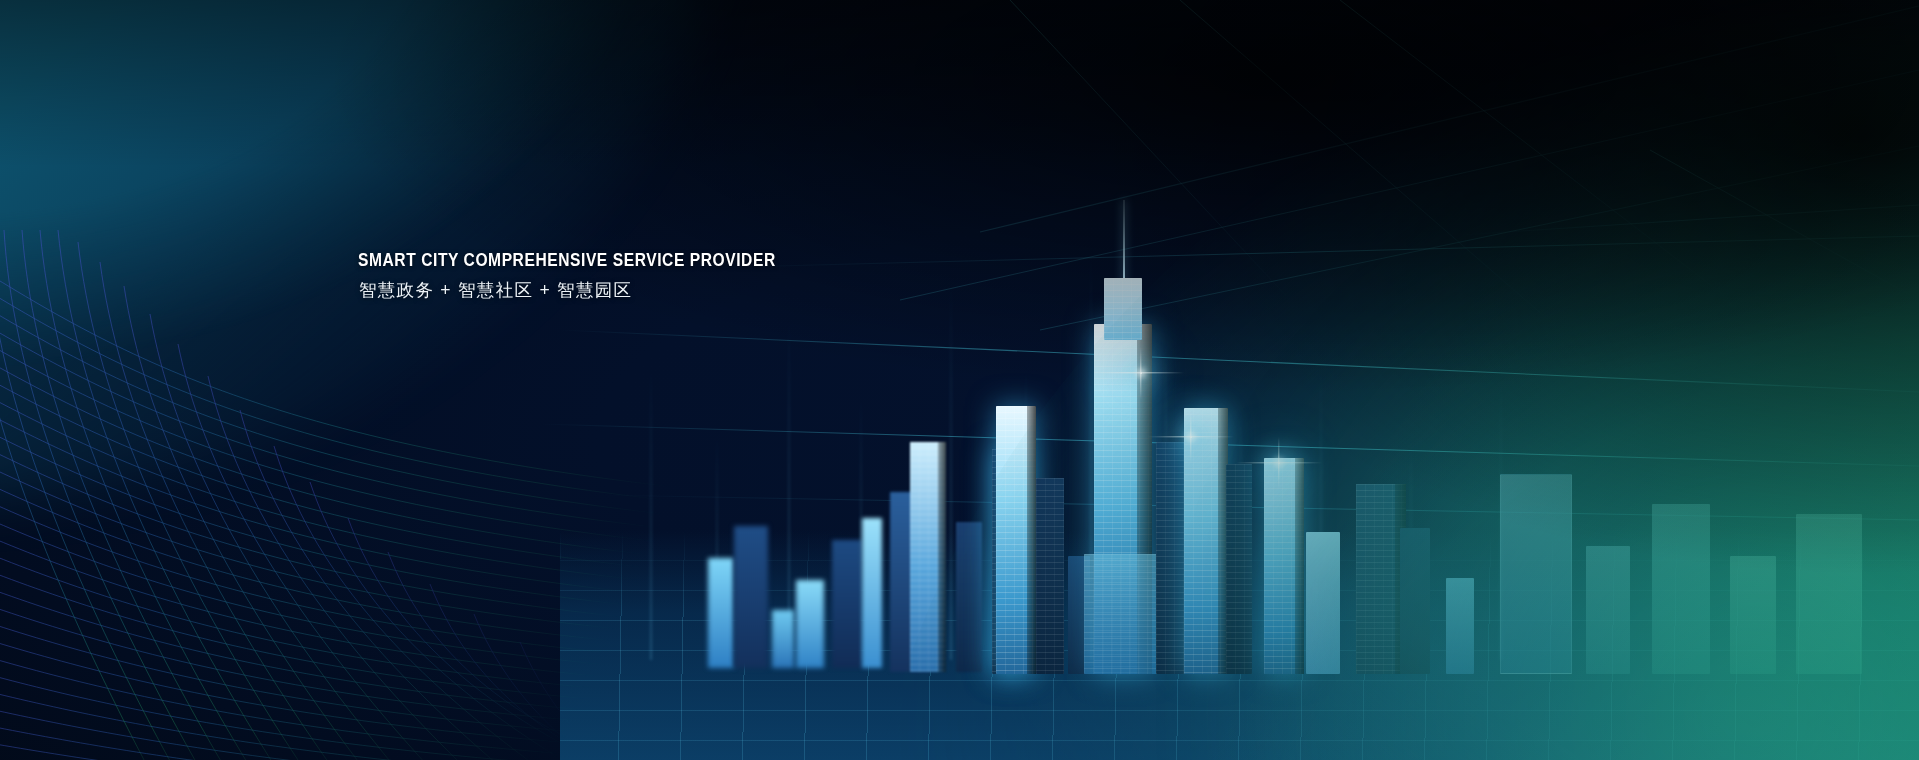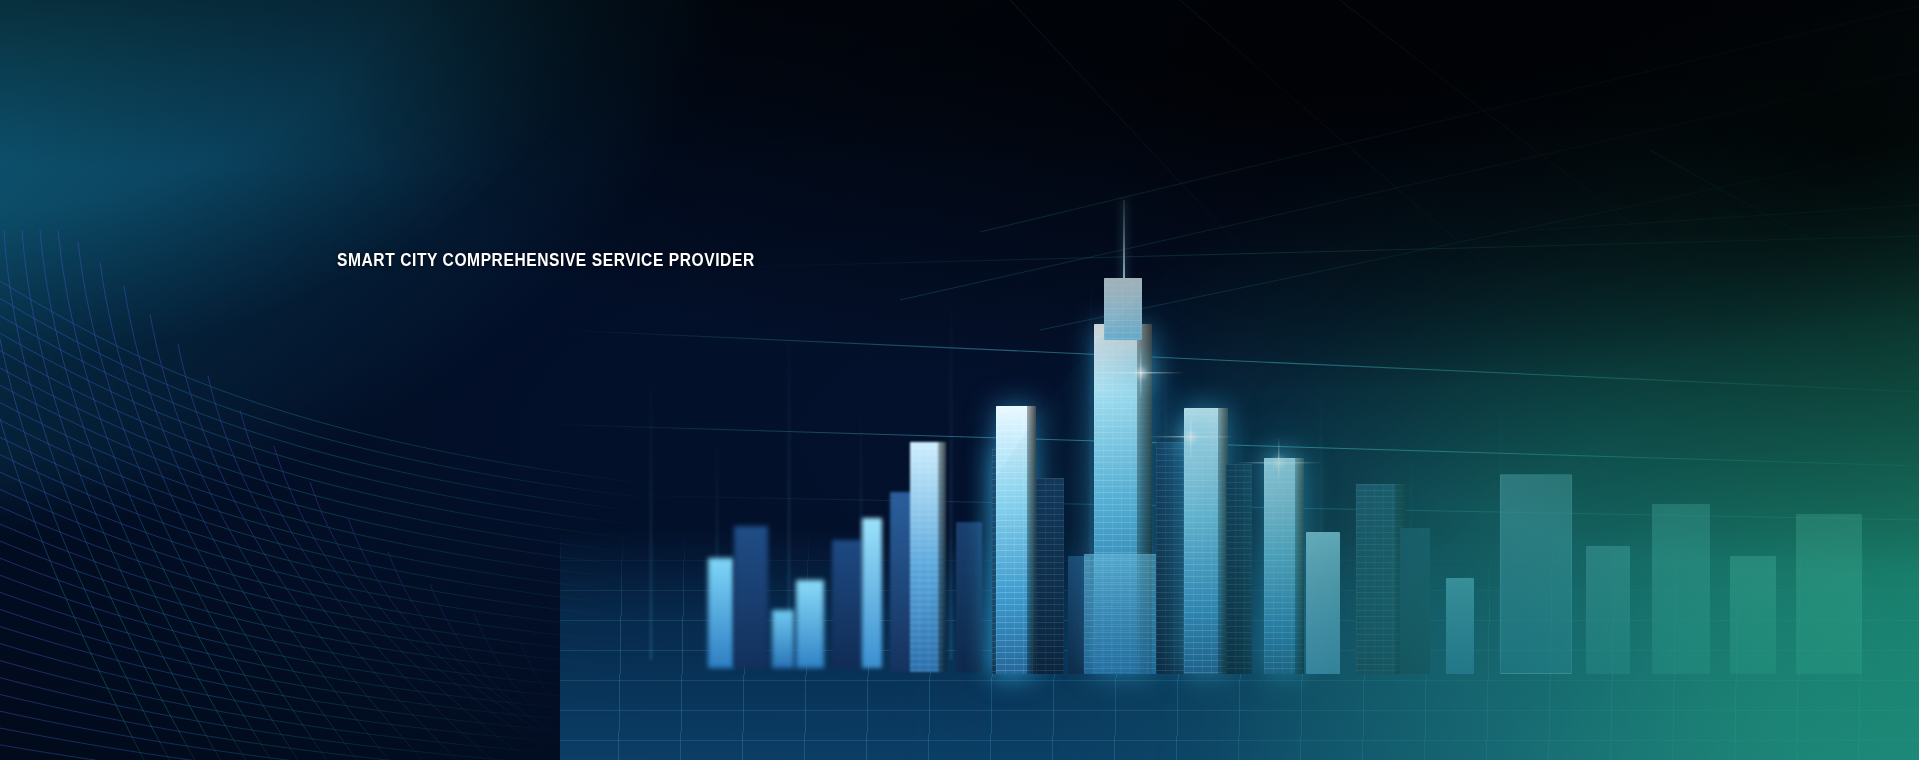--- a/index.html
+++ b/index.html
@@ -149,21 +149,21 @@
   }
   .green-edge{
     position:absolute; right:0; bottom:0;
     width:720px; height:760px;
     background:linear-gradient(300deg, rgba(46,200,140,.30) 0%, rgba(30,160,140,.10) 38%, rgba(0,0,0,0) 62%);
   }
 
   
   .copy{
     position:absolute;
-    left:335px; top:250px;
+    left:356px; top:250px;
     z-index:40;
   }
   .eyebrow{
     margin:0 0 9px 2px;
     color:#ffffff;
     font-size:19px;
     line-height:1;
     font-weight:700;
     letter-spacing:.7px;
     transform:scaleX(.82);
@@ -447,15 +447,16 @@
         <path d="M428,322 C464,416 544,504 748,560"></path>
         <path d="M470,354 C508,450 590,528 760,578"></path>
         <path d="M514,384 C554,482 638,552 760,596"></path>
         <path d="M560,412 C602,512 688,574 760,606"></path>
       </g>
     </svg>
   </div>
 
   <div class="copy">
     <p class="eyebrow">SMART CITY COMPREHENSIVE SERVICE PROVIDER</p>
+    <p class="subline">智慧政务 + 智慧社区 + 智慧园区</p>
   </div>
 
 </div>
 
 </body></html>

